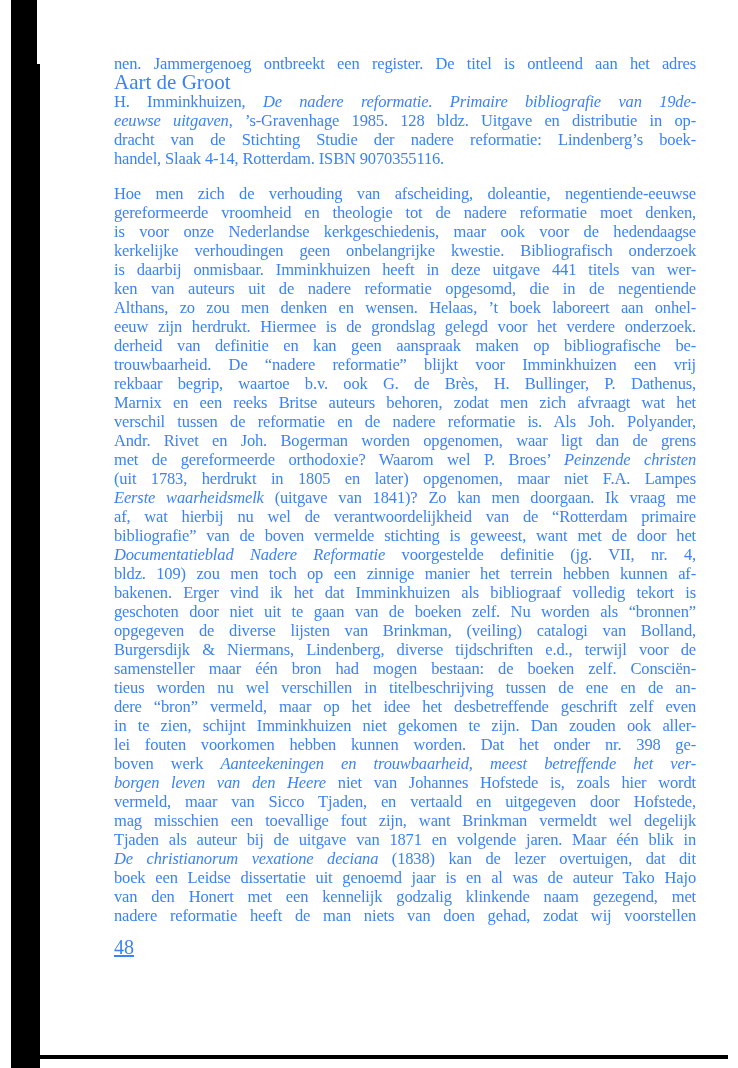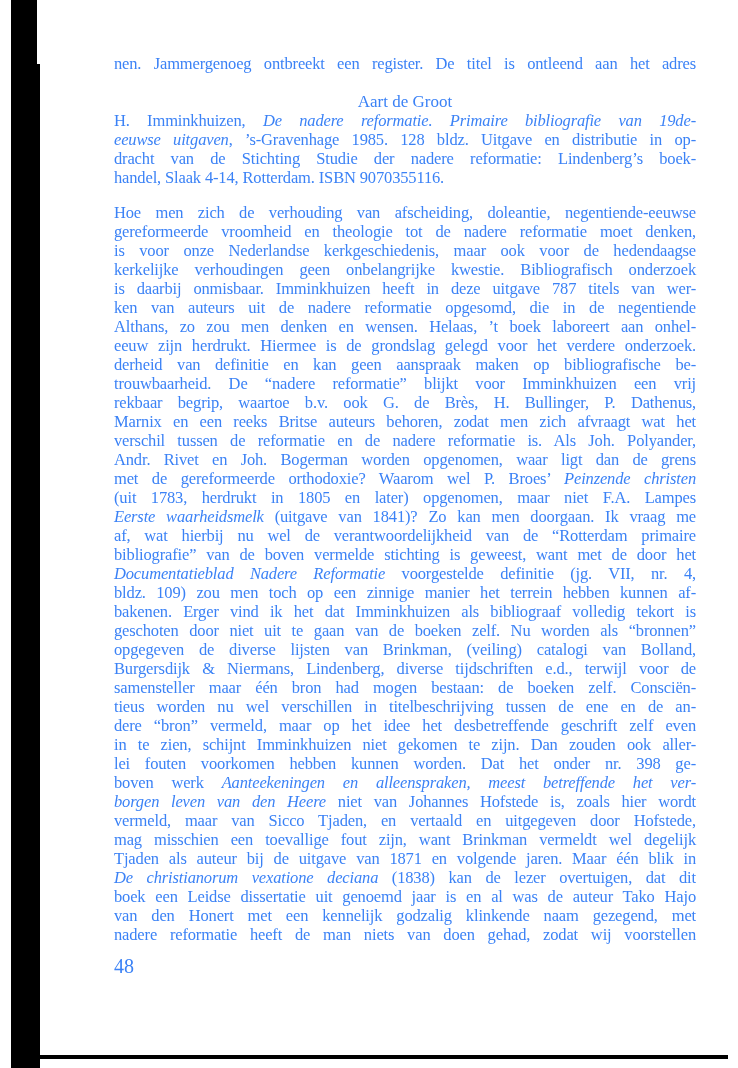--- a/index.html
+++ b/index.html
@@ -57,35 +57,35 @@
     text-align: justify;
     text-align-last: justify;
   }
   .line.noj {
     text-align-last: left;
   }
   .line i {
     font-style: italic;
   }
   .byline {
-    margin-top: 19px;
-    font-size: 17px;
+    font-size: 21px;
     line-height: 19px;
-    text-align: center;
+    text-align: left;
   }
   .para-biblio {
   }
   .para-review {
     margin-top: 16px;
   }
   .pagenum {
     margin-top: 11px;
     font-size: 20px;
     line-height: 23px;
     text-align: left;
+    text-decoration: underline;
   }
 </style>
 </head>
 <body>
 
 <div class="scan-page">
   <div class="scan-bar-left"></div>
   <div class="scan-bar-left-notch"></div>
   <div class="scan-bar-bottom"></div>
 
@@ -98,21 +98,21 @@
         <div class="line"><span>H. Imminkhuizen, </span><i>De nadere reformatie. Primaire bibliografie van 19de-</i></div>
         <div class="line"><i>eeuwse uitgaven</i><span>, ’s-Gravenhage 1985. 128 bldz. Uitgave en distributie in op-</span></div>
         <div class="line"><span>dracht van de Stichting Studie der nadere reformatie: Lindenberg’s boek-</span></div>
         <div class="line noj"><span>handel, Slaak 4-14, Rotterdam. ISBN 9070355116.</span></div>
       </div>
     <div class="para para-review">
         <div class="line"><span>Hoe men zich de verhouding van afscheiding, doleantie, negentiende-eeuwse</span></div>
         <div class="line"><span>gereformeerde vroomheid en theologie tot de nadere reformatie moet denken,</span></div>
         <div class="line"><span>is voor onze Nederlandse kerkgeschiedenis, maar ook voor de hedendaagse</span></div>
         <div class="line"><span>kerkelijke verhoudingen geen onbelangrijke kwestie. Bibliografisch onderzoek</span></div>
-        <div class="line"><span>is daarbij onmisbaar. Imminkhuizen heeft in deze uitgave 787 titels van wer-</span></div>
+        <div class="line"><span>is daarbij onmisbaar. Imminkhuizen heeft in deze uitgave 441 titels van wer-</span></div>
         <div class="line"><span>ken van auteurs uit de nadere reformatie opgesomd, die in de negentiende</span></div>
         <div class="line"><span>Althans, zo zou men denken en wensen. Helaas, ’t boek laboreert aan onhel-</span></div>
         <div class="line"><span>eeuw zijn herdrukt. Hiermee is de grondslag gelegd voor het verdere onderzoek.</span></div>
         <div class="line"><span>derheid van definitie en kan geen aanspraak maken op bibliografische be-</span></div>
         <div class="line"><span>trouwbaarheid. De “nadere reformatie” blijkt voor Imminkhuizen een vrij</span></div>
         <div class="line"><span>rekbaar begrip, waartoe b.v. ook G. de Brès, H. Bullinger, P. Dathenus,</span></div>
         <div class="line"><span>Marnix en een reeks Britse auteurs behoren, zodat men zich afvraagt wat het</span></div>
         <div class="line"><span>verschil tussen de reformatie en de nadere reformatie is. Als Joh. Polyander,</span></div>
         <div class="line"><span>Andr. Rivet en Joh. Bogerman worden opgenomen, waar ligt dan de grens</span></div>
         <div class="line"><span>met de gereformeerde orthodoxie? Waarom wel P. Broes’ </span><i>Peinzende christen</i></div>
@@ -124,21 +124,21 @@
         <div class="line"><span>bldz. 109) zou men toch op een zinnige manier het terrein hebben kunnen af-</span></div>
         <div class="line"><span>bakenen. Erger vind ik het dat Imminkhuizen als bibliograaf volledig tekort is</span></div>
         <div class="line"><span>geschoten door niet uit te gaan van de boeken zelf. Nu worden als “bronnen”</span></div>
         <div class="line"><span>opgegeven de diverse lijsten van Brinkman, (veiling) catalogi van Bolland,</span></div>
         <div class="line"><span>Burgersdijk &amp; Niermans, Lindenberg, diverse tijdschriften e.d., terwijl voor de</span></div>
         <div class="line"><span>samensteller maar één bron had mogen bestaan: de boeken zelf. Consciën-</span></div>
         <div class="line"><span>tieus worden nu wel verschillen in titelbeschrijving tussen de ene en de an-</span></div>
         <div class="line"><span>dere “bron” vermeld, maar op het idee het desbetreffende geschrift zelf even</span></div>
         <div class="line"><span>in te zien, schijnt Imminkhuizen niet gekomen te zijn. Dan zouden ook aller-</span></div>
         <div class="line"><span>lei fouten voorkomen hebben kunnen worden. Dat het onder nr. 398 ge-</span></div>
-        <div class="line"><span>boven werk </span><i>Aanteekeningen en alleenspraken, meest betreffende het ver-</i></div>
+        <div class="line"><span>boven werk </span><i>Aanteekeningen en trouwbaarheid, meest betreffende het ver-</i></div>
         <div class="line"><i>borgen leven van den Heere</i><span> niet van Johannes Hofstede is, zoals hier wordt</span></div>
         <div class="line"><span>vermeld, maar van Sicco Tjaden, en vertaald en uitgegeven door Hofstede,</span></div>
         <div class="line"><span>mag misschien een toevallige fout zijn, want Brinkman vermeldt wel degelijk</span></div>
         <div class="line"><span>Tjaden als auteur bij de uitgave van 1871 en volgende jaren. Maar één blik in</span></div>
         <div class="line"><i>De christianorum vexatione deciana</i><span> (1838) kan de lezer overtuigen, dat dit</span></div>
         <div class="line"><span>boek een Leidse dissertatie uit genoemd jaar is en al was de auteur Tako Hajo</span></div>
         <div class="line"><span>van den Honert met een kennelijk godzalig klinkende naam gezegend, met</span></div>
         <div class="line"><span>nadere reformatie heeft de man niets van doen gehad, zodat wij voorstellen</span></div>
       </div>
     <div class="pagenum">48</div>

